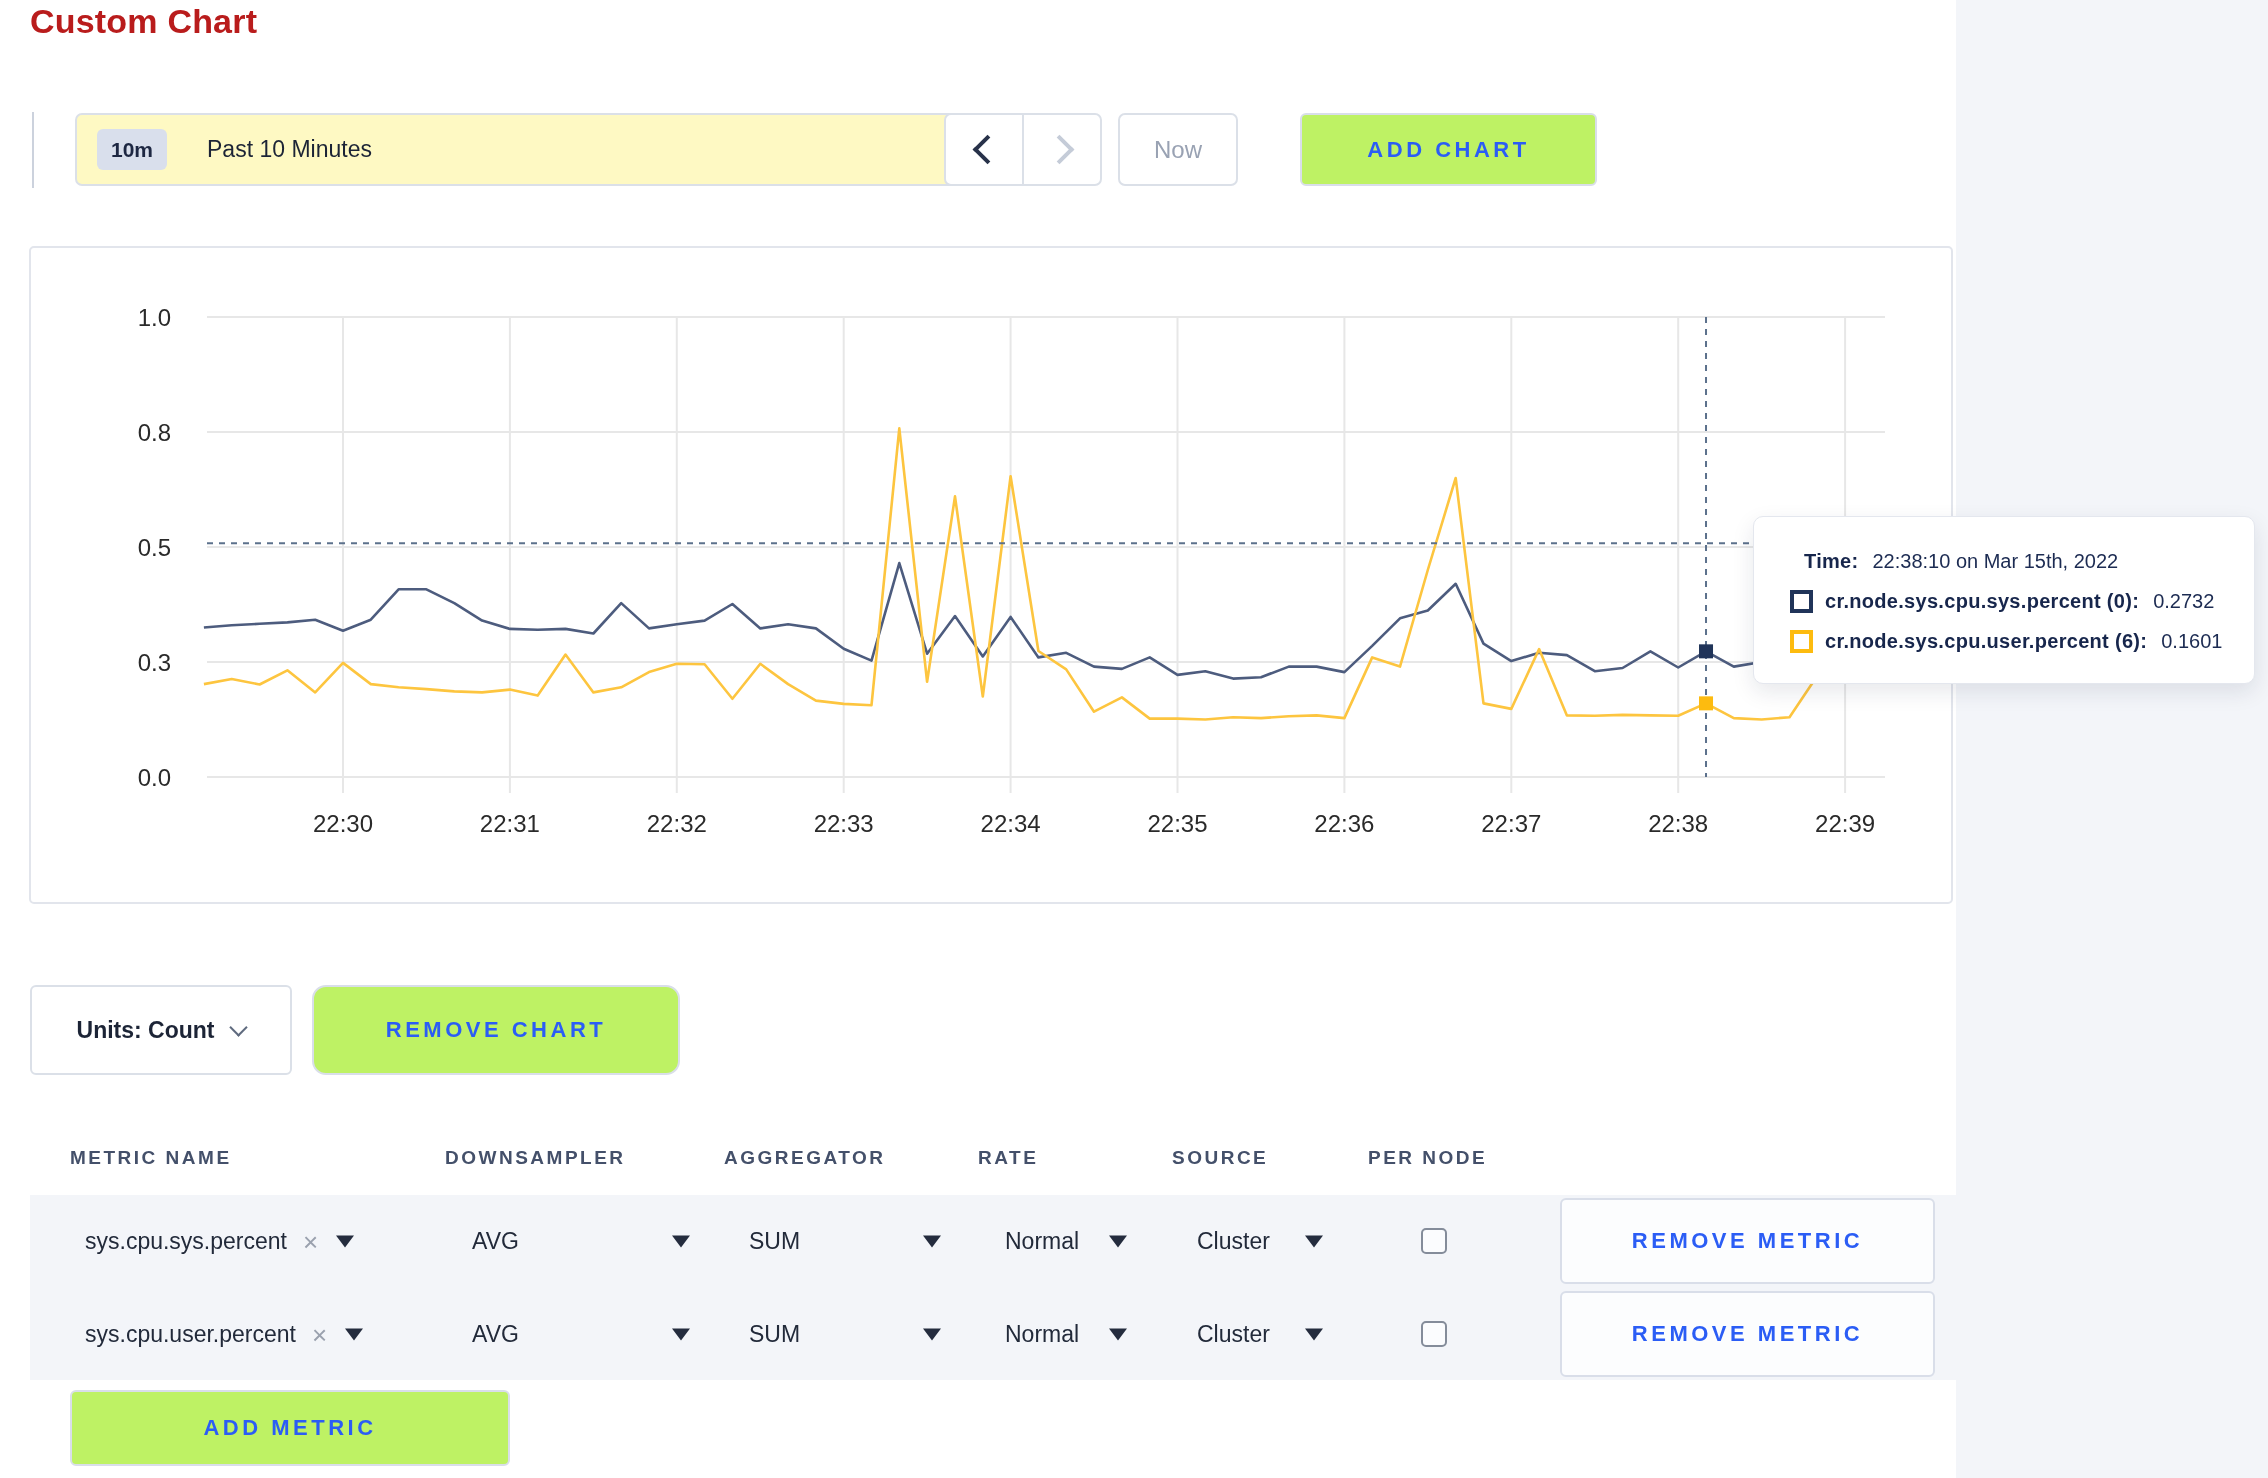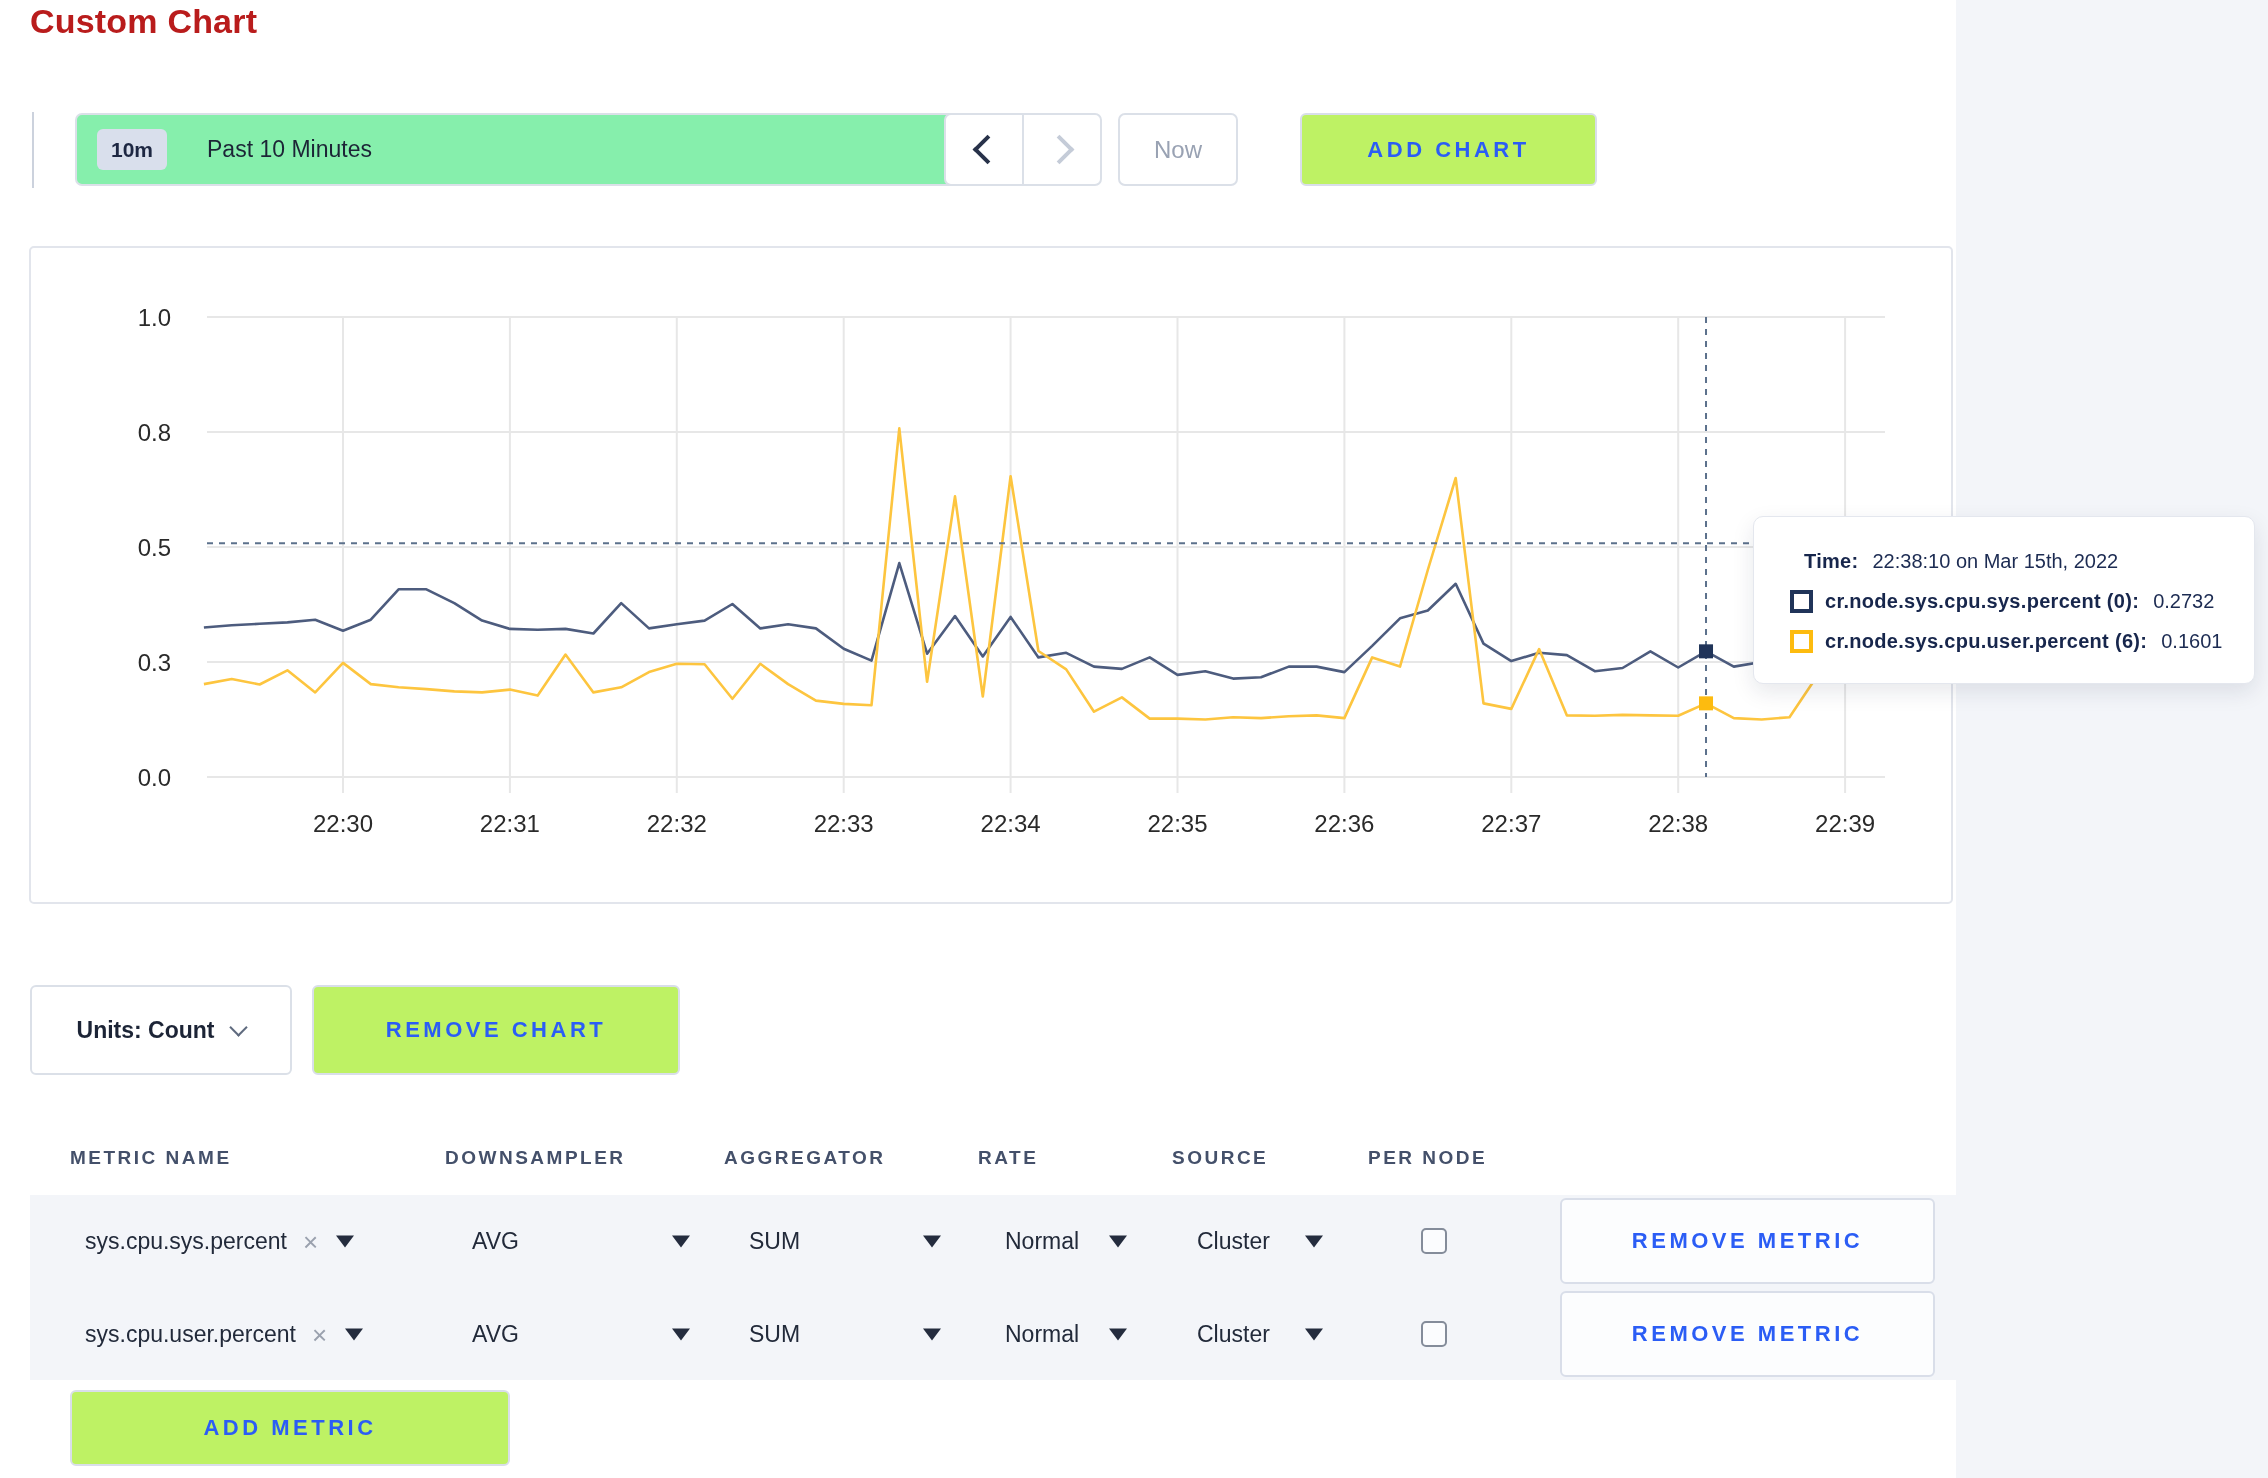--- a/index.html
+++ b/index.html
@@ -7,21 +7,21 @@
     width:2268px;height:1478px;position:relative;overflow:hidden;
     background:#f3f5f9;font-family:"Liberation Sans",sans-serif;
     -webkit-font-smoothing:antialiased;
   }
   .main-col{position:absolute;left:0;top:0;width:1956px;height:1478px;background:#ffffff;}
   .page-title{position:absolute;left:30px;top:2px;font-size:34px;font-weight:600;color:#b91c1c;letter-spacing:.2px;}
 
   
   .tb-divider{position:absolute;left:32px;top:112px;width:2px;height:76px;background:#ccd2dd;}
   .timepicker{
-    position:absolute;left:75px;top:113px;width:1008px;height:73px;background:#86efac;
+    position:absolute;left:75px;top:113px;width:1008px;height:73px;background:#fef9c3;
     border:2px solid #dbe0e8;border-radius:7px;box-sizing:border-box;
     display:flex;align-items:center;cursor:pointer;
   }
   .range-badge{
     margin-left:20px;background:#d9dfec;color:#1d2742;font-weight:700;font-size:21px;
     border-radius:6px;padding:10px 14px;line-height:1;
   }
   .range-label{margin-left:40px;font-size:23px;color:#1c2436;}
   .chev{width:16px;height:16px;border-right:3px solid #5f6a7e;border-bottom:3px solid #5f6a7e;transform:rotate(45deg);display:inline-block;}
   .timepicker .chev{position:absolute;right:32px;top:24px;}
@@ -66,21 +66,21 @@
   .swatch{width:15px;height:15px;border:4px solid #000;background:#fff;margin-right:12px;flex:0 0 auto;}
 
   
   .units-box{
     position:absolute;left:30px;top:985px;width:262px;height:90px;background:#fff;
     border:2px solid #dbe0e8;border-radius:6px;box-sizing:border-box;cursor:pointer;
     display:flex;align-items:center;justify-content:center;gap:18px;
     font-size:23px;font-weight:700;color:#1c2436;
   }
   .units-box .chev{width:11px;height:11px;border-width:2.5px;margin-top:-6px;}
-  .remove-chart-btn{position:absolute;left:312px;top:985px;width:368px;height:90px;}
+  .remove-chart-btn{position:absolute;left:312px;top:985px;width:368px;height:90px;border-radius:14px;}
 
   
   .tbl-headerband{position:absolute;left:30px;top:1120px;width:1926px;height:75px;background:#fff;}
   .tbl-header{position:absolute;top:1120px;height:75px;line-height:75px;
     font-size:19px;font-weight:700;letter-spacing:2.5px;color:#44506a;}
   .tbl-band{position:absolute;left:30px;top:1195px;width:2238px;height:185px;background:#f3f5f9;}
   .tbl-row{position:absolute;left:30px;width:1926px;height:92px;}
   .cell{position:absolute;top:50%;transform:translateY(-50%);font-size:23px;color:#222a3a;display:flex;align-items:center;}
   .tri{width:0;height:0;border-left:9px solid transparent;border-right:9px solid transparent;border-top:12px solid #242c3e;display:inline-block;}
   .metric-x{color:#9aa1ae;font-size:26px;margin:0 18px 0 16px;cursor:pointer;line-height:1;}

